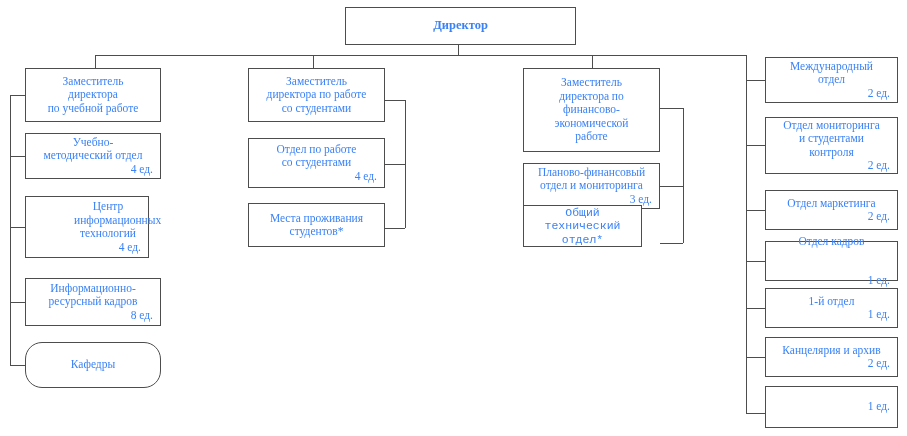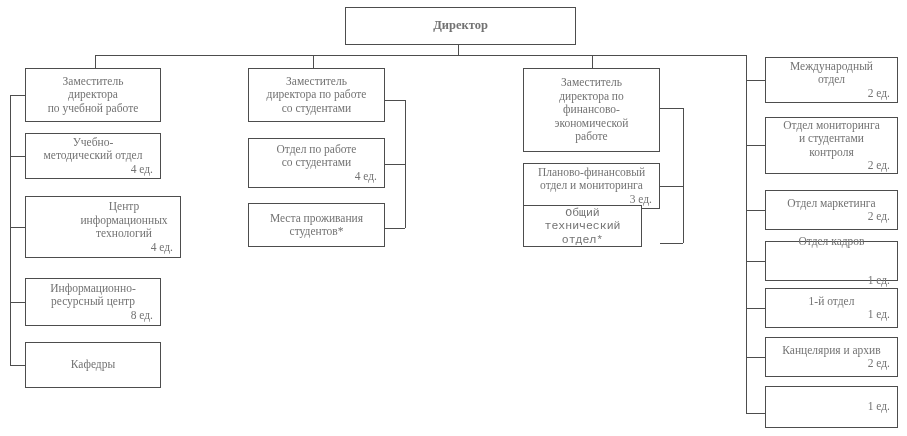--- a/index.html
+++ b/index.html
@@ -19,21 +19,21 @@
     position: absolute;
     box-sizing: border-box;
     border: 1px solid #4d4d4d;
     background: #ffffff;
     display: flex;
     flex-direction: column;
     justify-content: center;
     align-items: center;
     font-size: 11.5px;
     line-height: 13.5px;
-    color: #737373;
+    color: #3b82f6;
     text-align: center;
     padding: 2px 6px;
   }
   .node .title {
     white-space: pre-line;
     display: block;
     width: 100%;
     text-align: center;
   }
   .node .count {
@@ -78,36 +78,36 @@
   <div class="line v" style="left:10px; top:95px; height:270px;"></div>
   <div class="line h" style="left:10px; top:95px; width:15px;"></div>
 
   <div class="node" style="left:25px; top:133px; width:136px; height:46px;">
     <span class="title">Учебно-
 методический отдел</span>
     <span class="count">4 ед.</span>
   </div>
   <div class="line h" style="left:10px; top:156px; width:15px;"></div>
 
-  <div class="node" style="left:25px; top:196px; width:156px; height:62px;padding-left:48px;">
+  <div class="node" style="left:25px; top:196px; width:124px; height:62px;padding-left:48px;">
     <span class="title">Центр
 информационных
 технологий</span>
     <span class="count">4 ед.</span>
   </div>
   <div class="line h" style="left:10px; top:227px; width:15px;"></div>
 
   <div class="node" style="left:25px; top:278px; width:136px; height:48px;">
     <span class="title">Информационно-
-ресурсный центр</span>
+ресурсный кадров</span>
     <span class="count">8 ед.</span>
   </div>
   <div class="line h" style="left:10px; top:302px; width:15px;"></div>
 
-  <div class="node" style="left:25px; top:342px; width:136px; height:46px;">
+  <div class="node" style="left:25px; top:342px; width:136px; height:46px;border-radius:17px;">
     <span class="title">Кафедры</span>
   </div>
   <div class="line h" style="left:10px; top:365px; width:15px;"></div>
 
   <div class="line v" style="left:313px; top:55px; height:13px;"></div>
 
   <div class="node" style="left:248px; top:68px; width:137px; height:54px;">
     <span class="title">Заместитель
 директора по работе
 со студентами</span>

